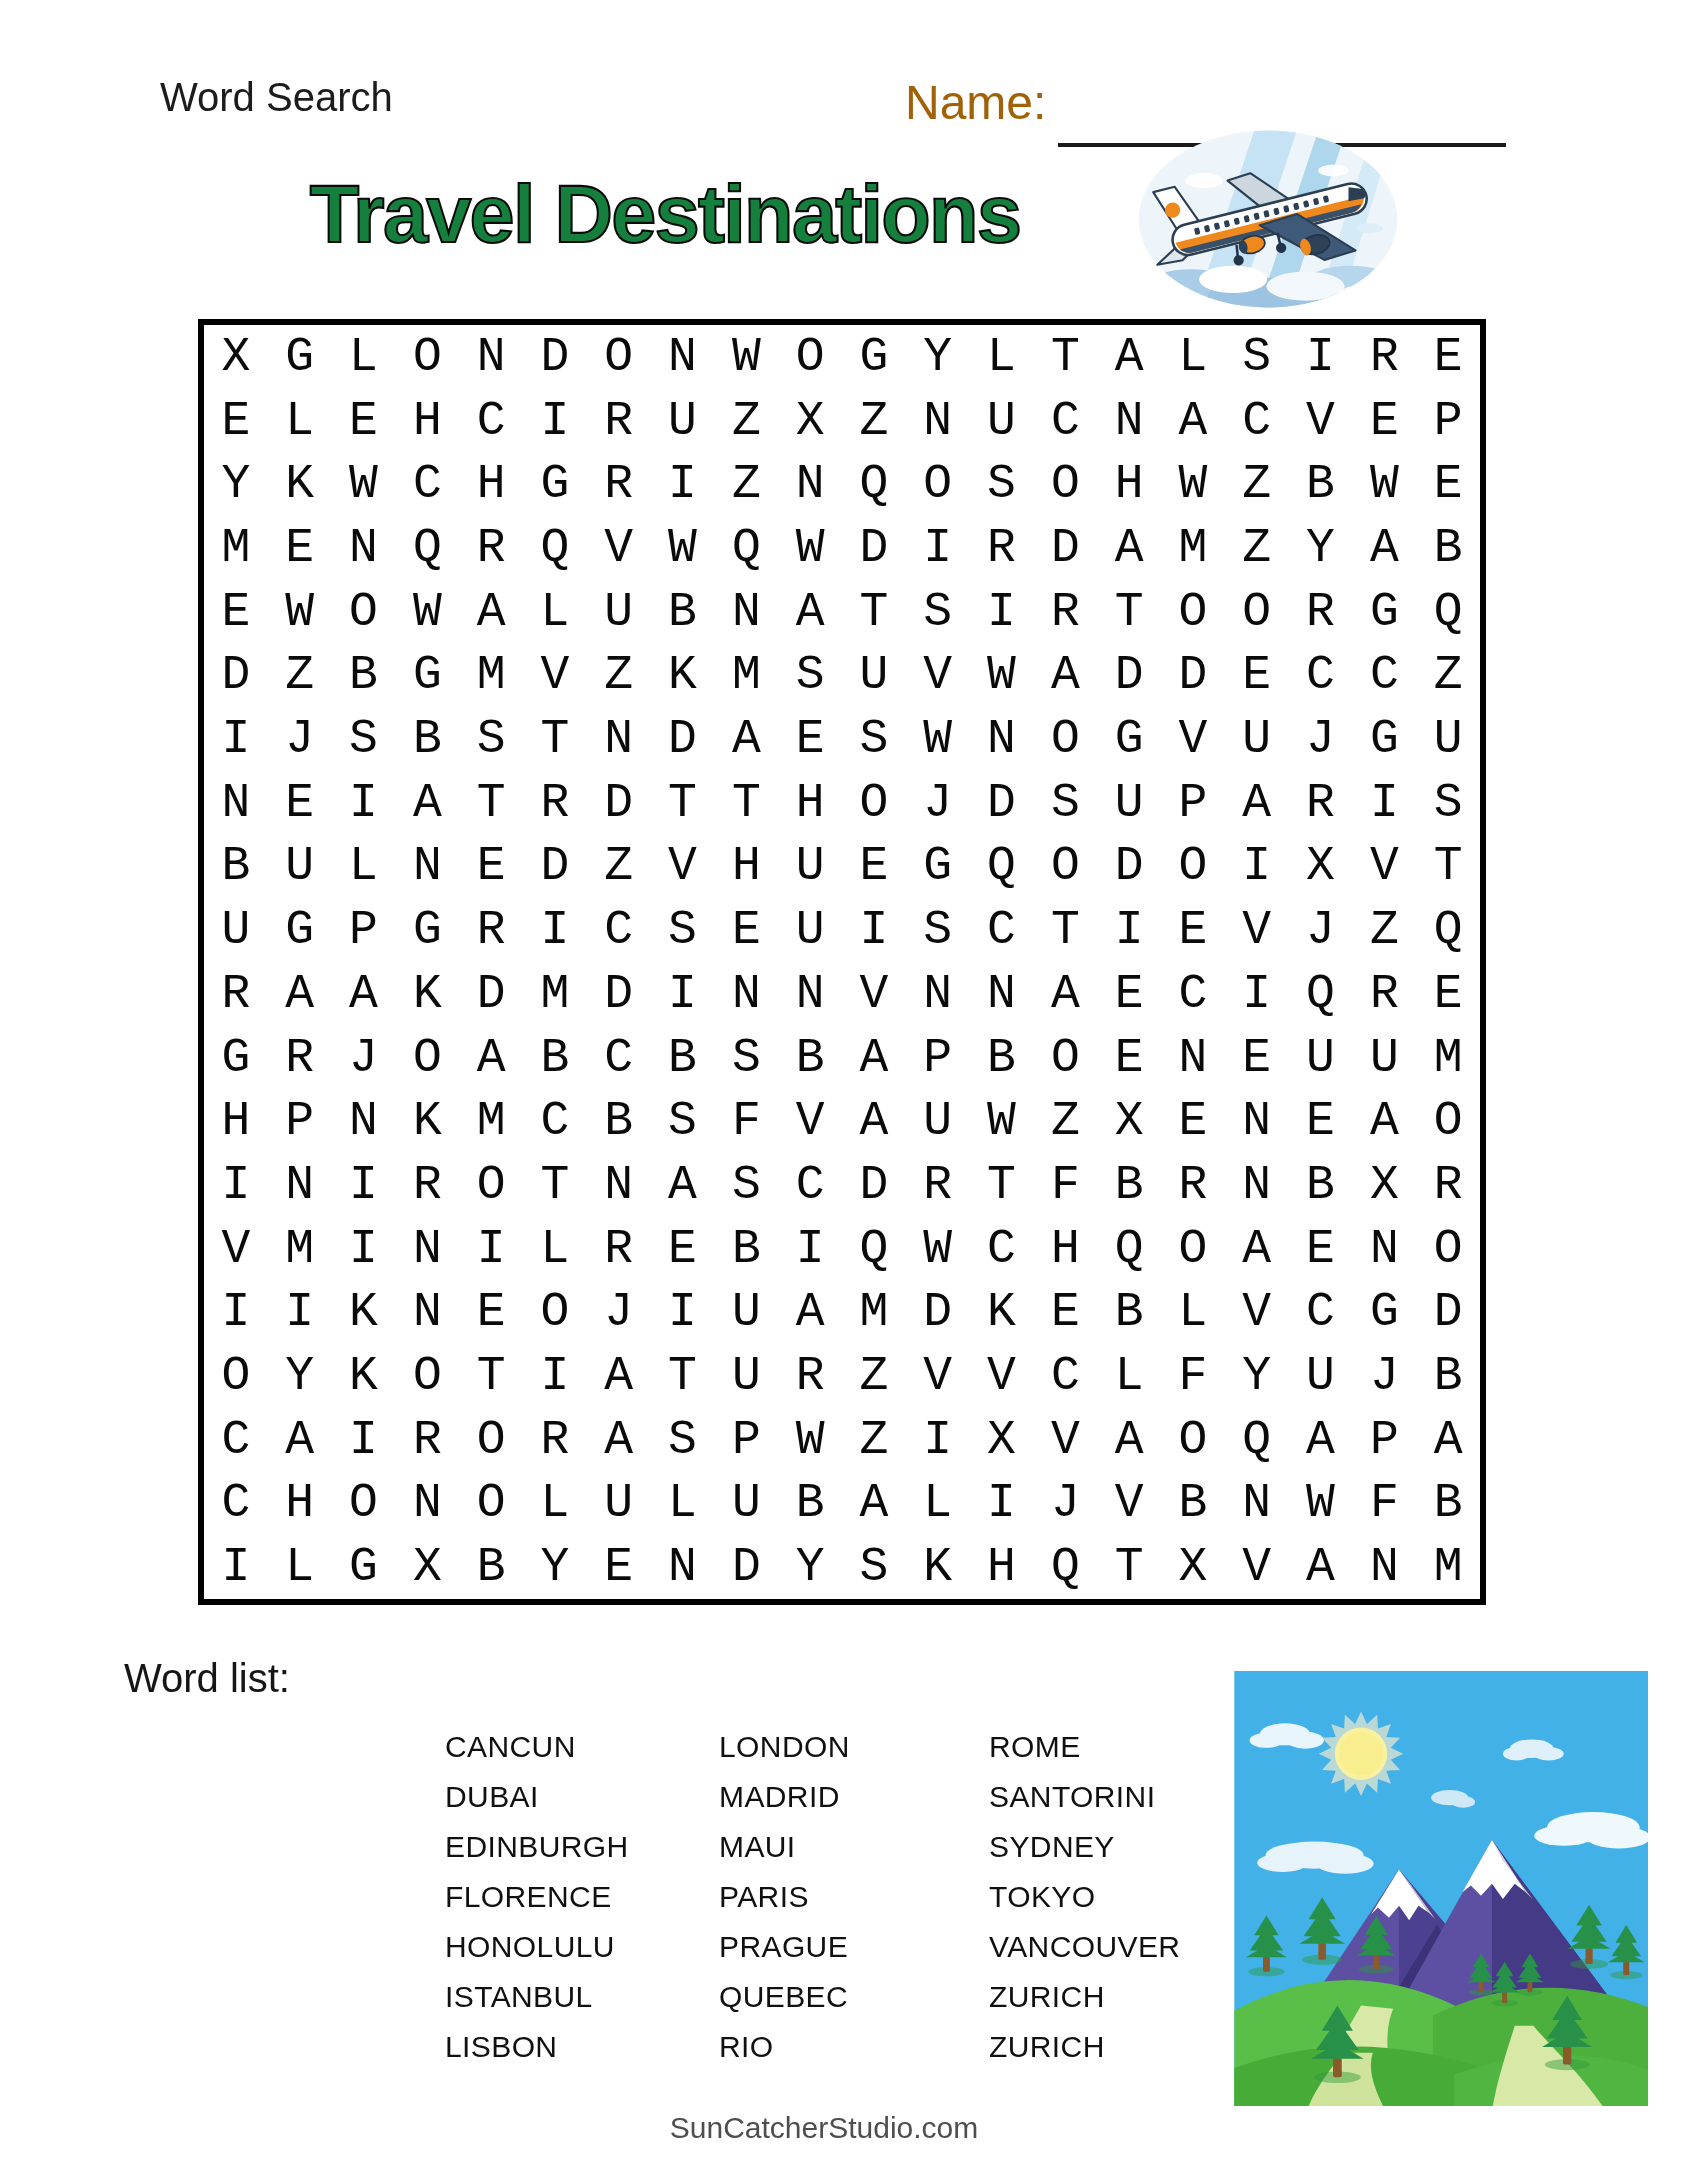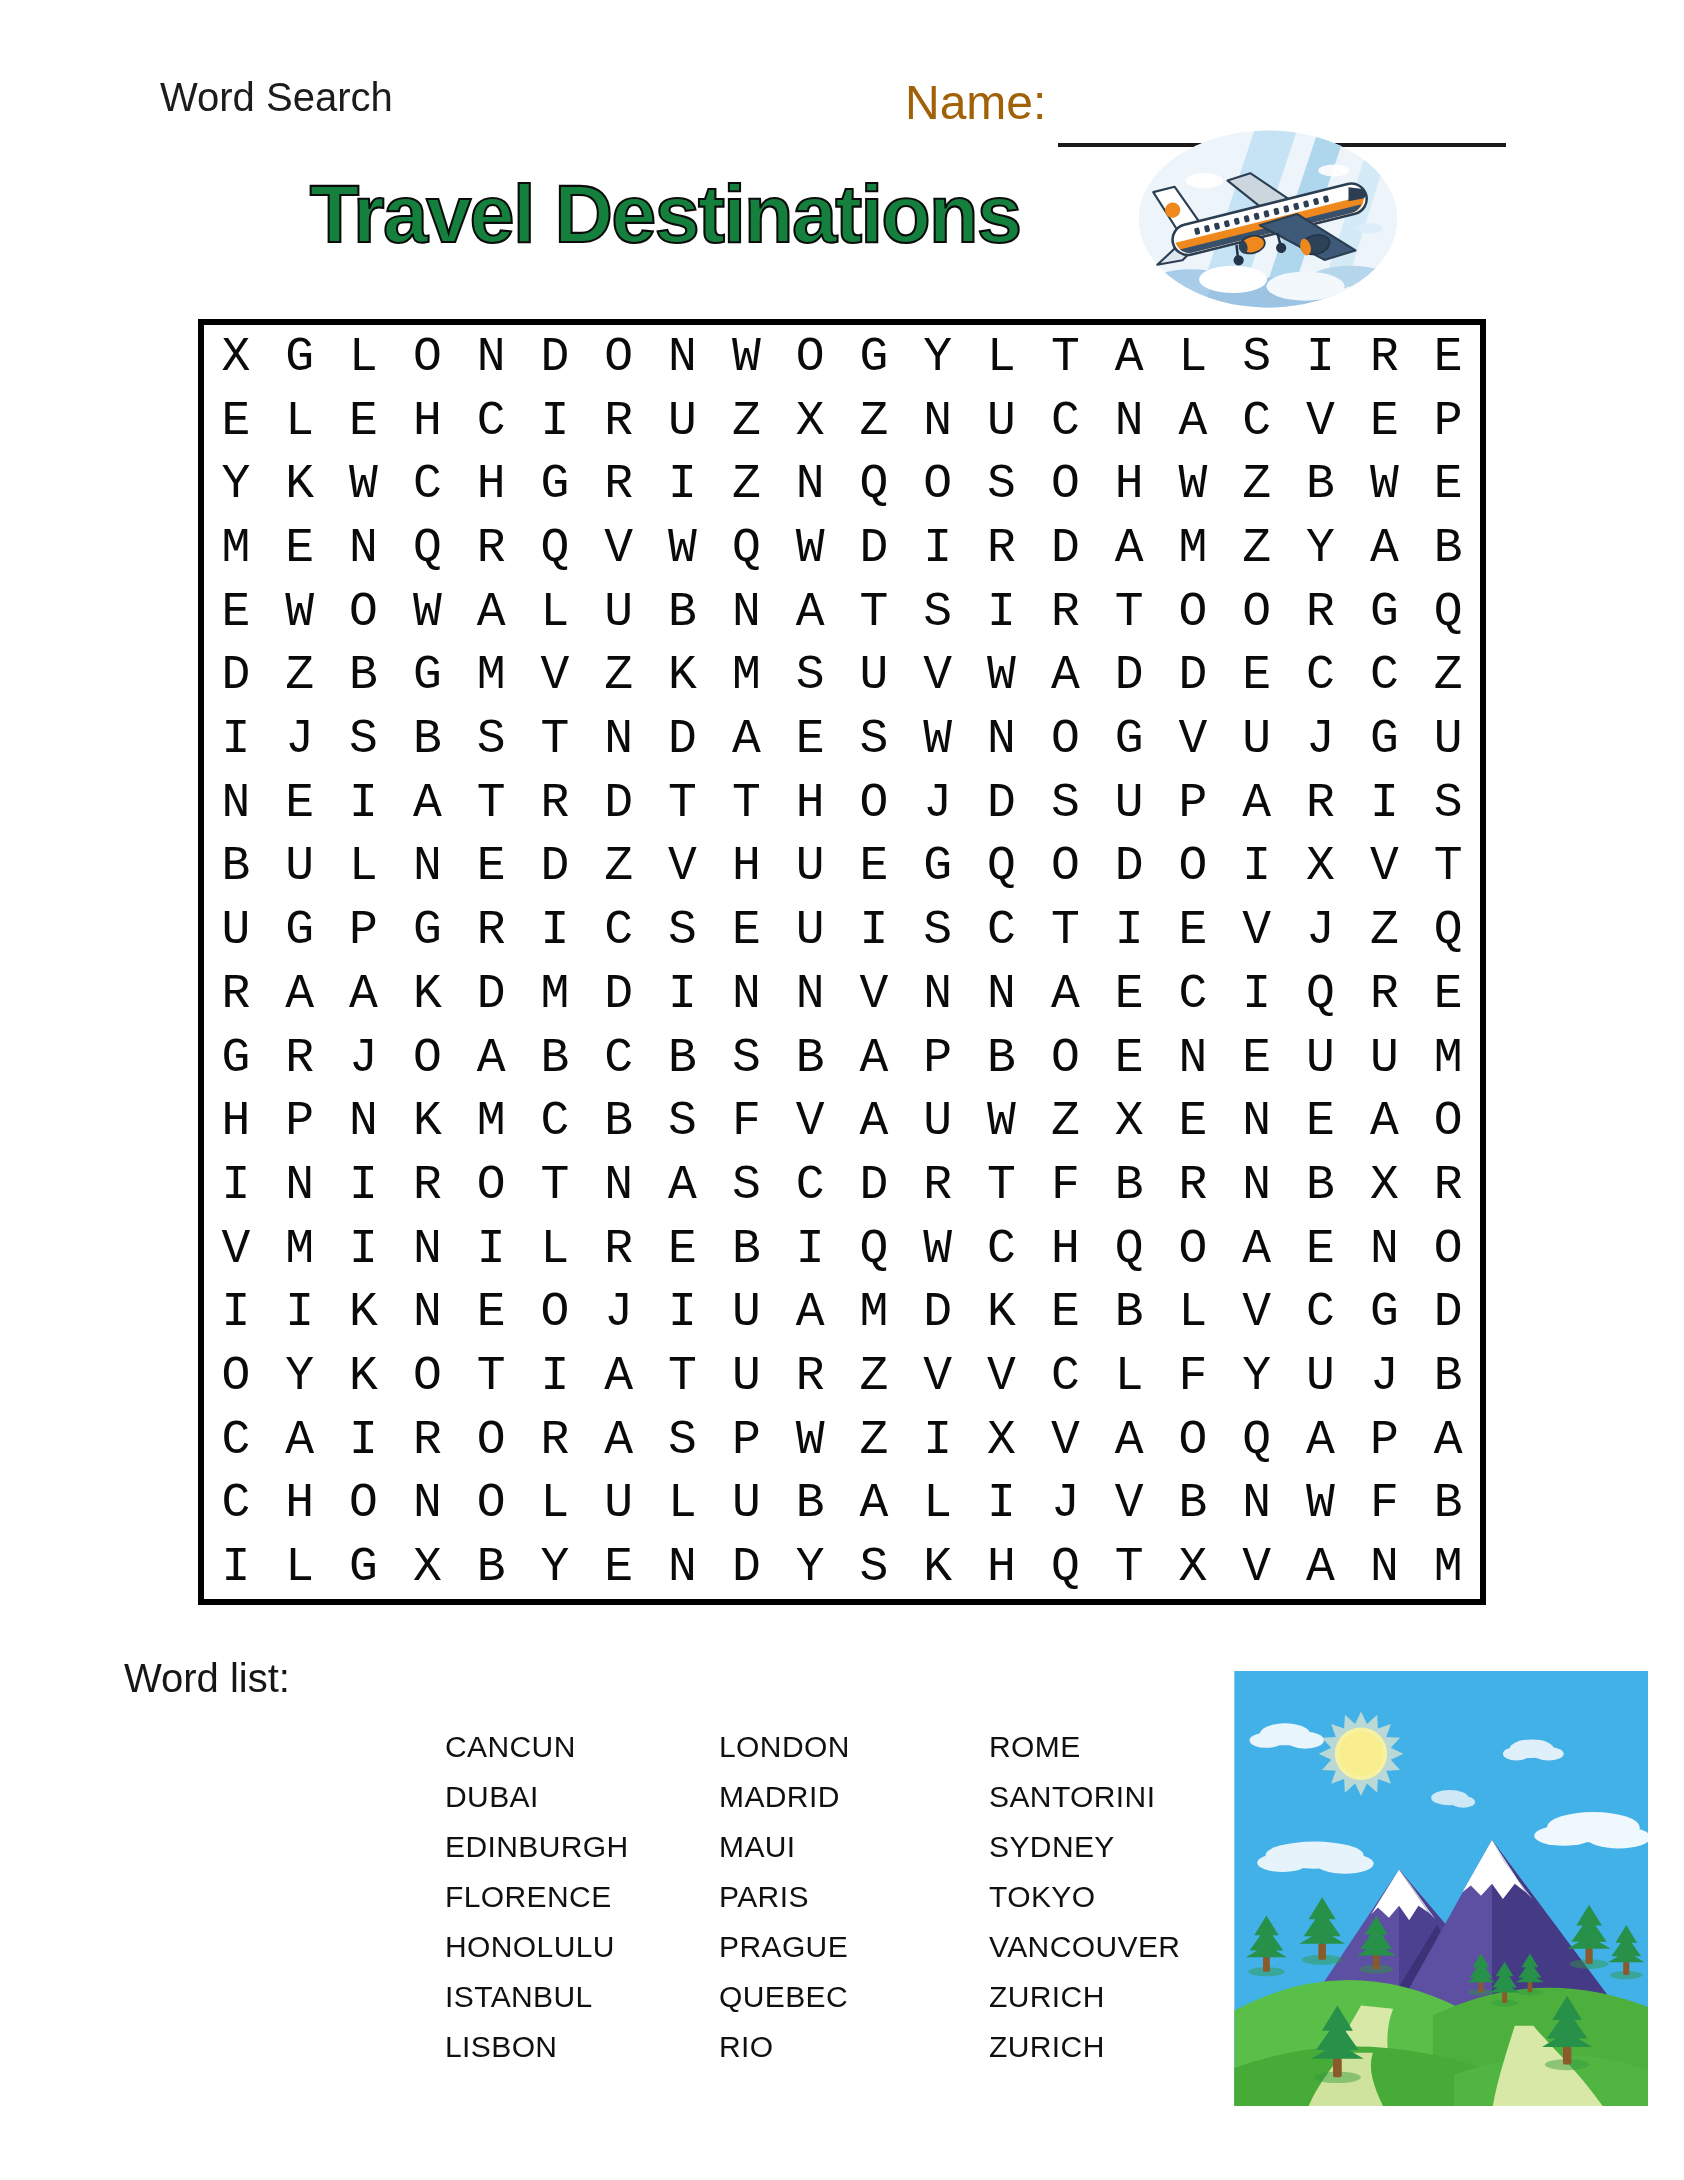--- a/index.html
+++ b/index.html
@@ -611,14 +611,15 @@
         <use href="#pine" transform="translate(464 344) scale(0.8)"></use>
         <use href="#pine" transform="translate(292 368) scale(0.62)"></use>
         <use href="#pine" transform="translate(320 380) scale(0.66)"></use>
         <use href="#pine" transform="translate(350 368) scale(0.62)"></use>
         <use href="#pine" transform="translate(122 458) scale(1.15)"></use>
         <use href="#pine" transform="translate(394 444) scale(1.1)"></use>
       </g>
     </svg>
   </div>
 
+  <div class="footer">SunCatcherStudio.com</div>
 </div>
 
 
 </body></html>

